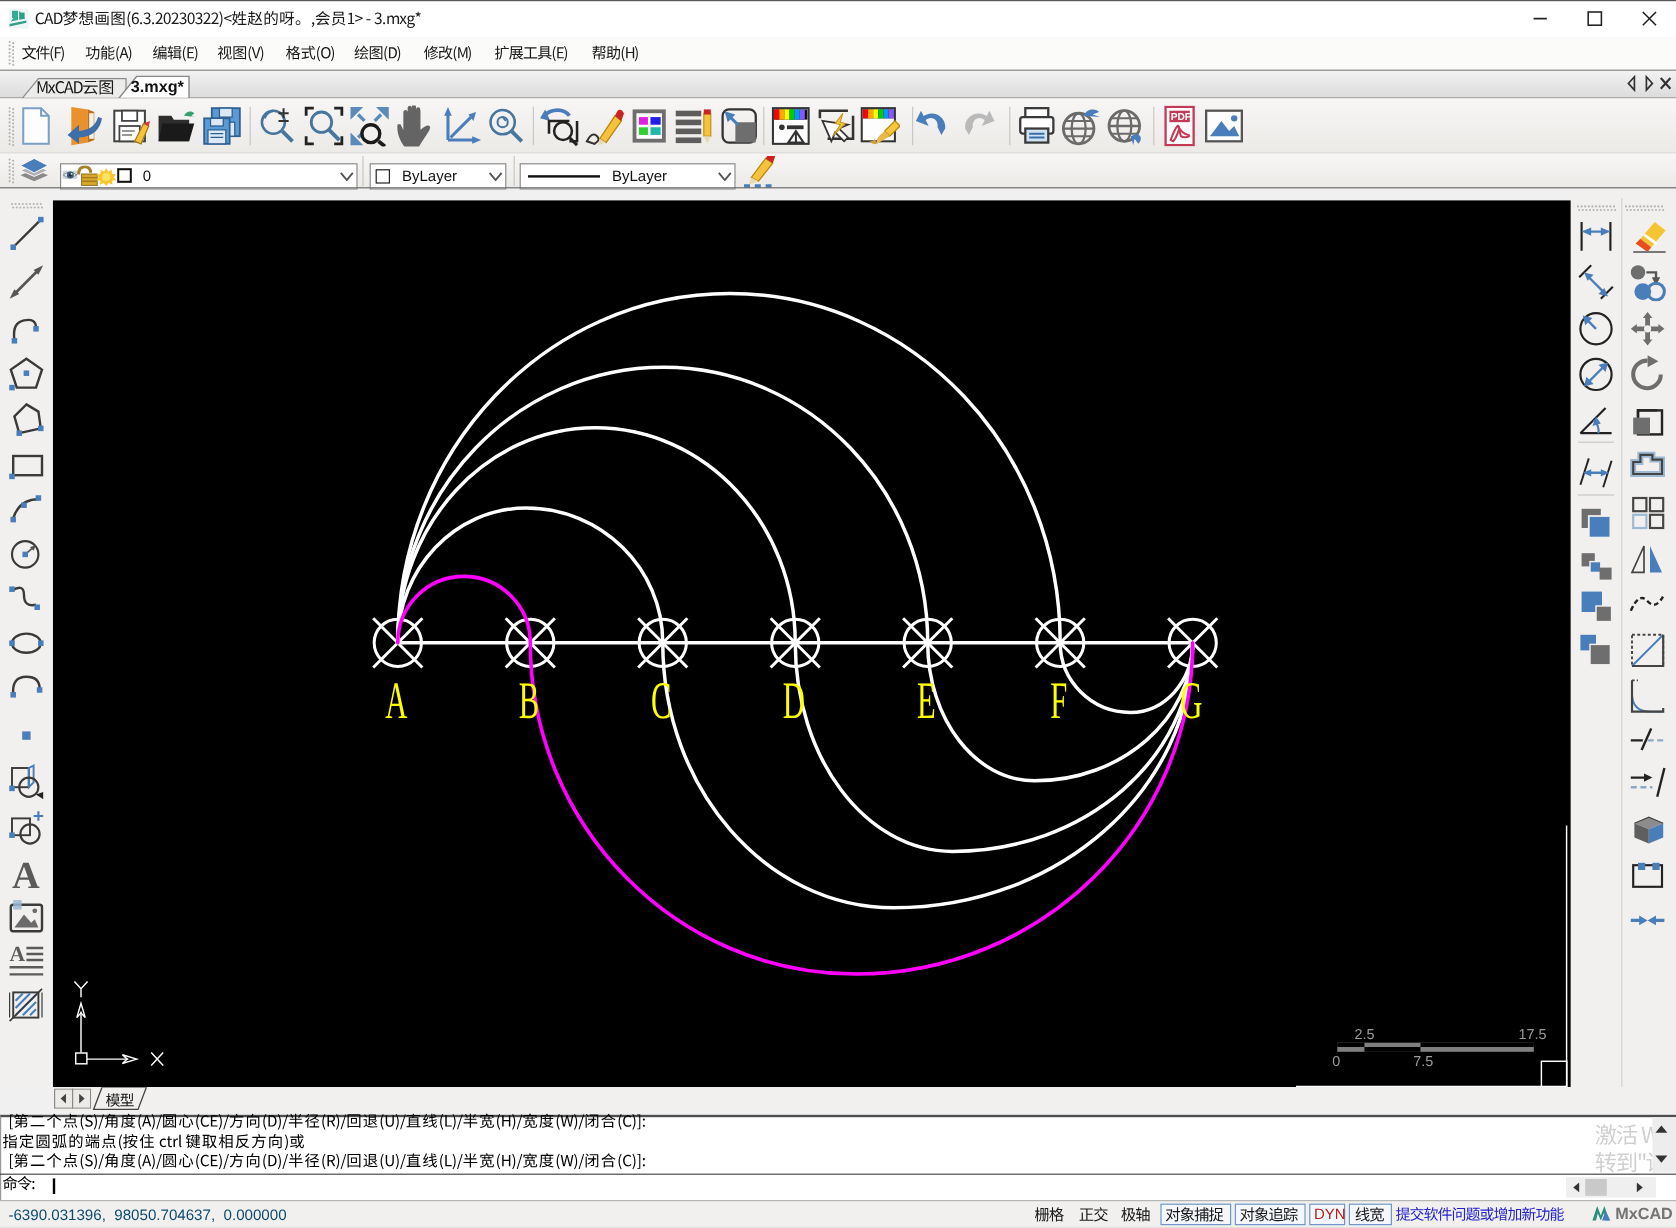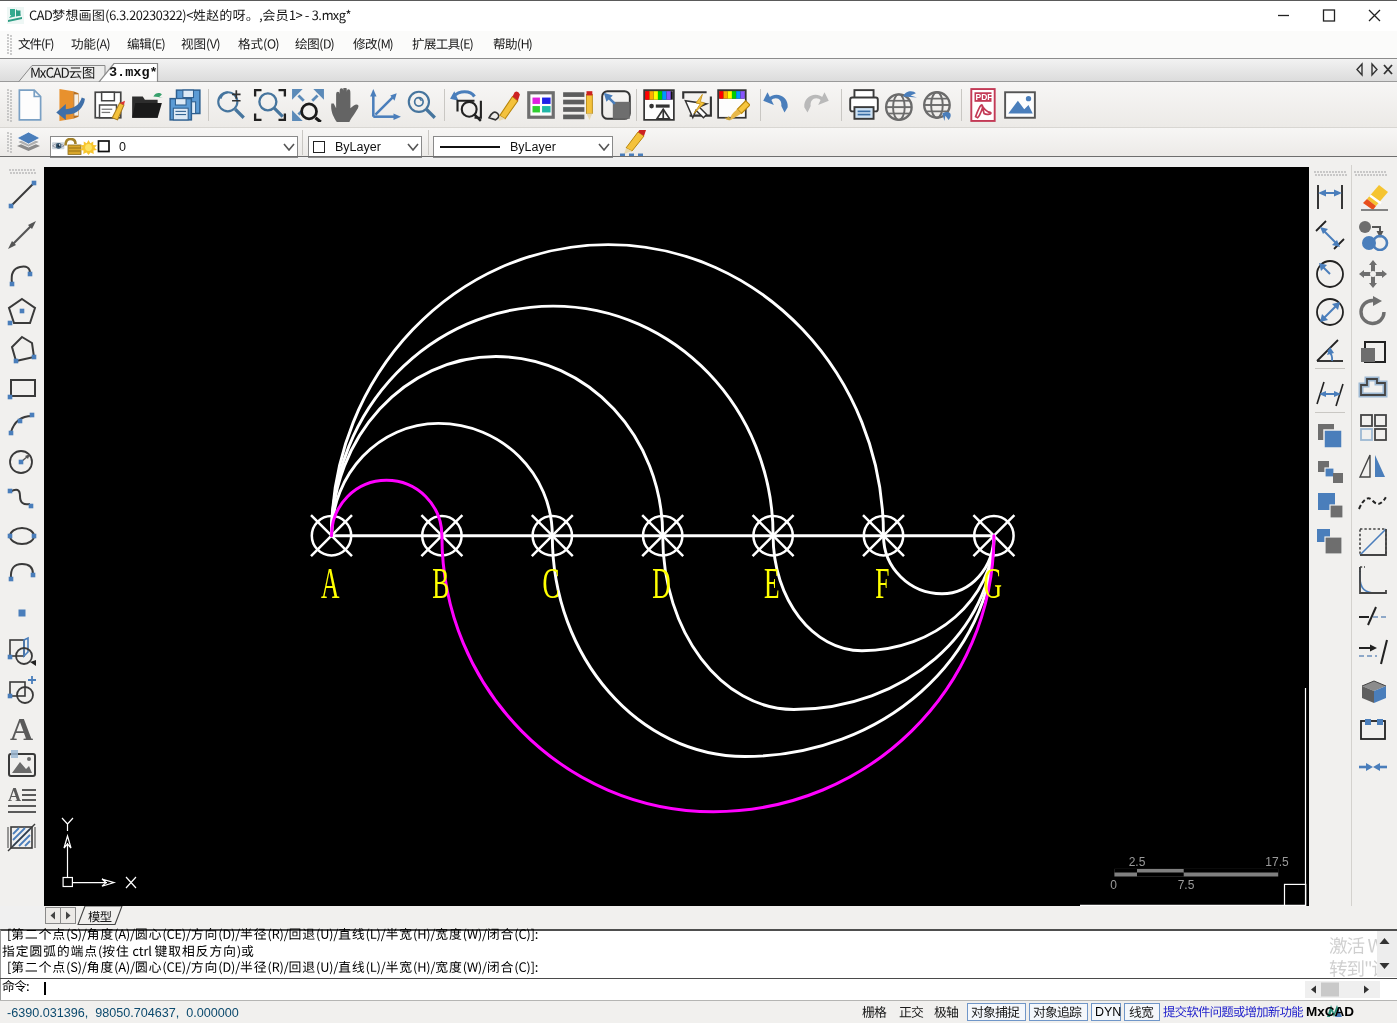--- a/index.html
+++ b/index.html
@@ -306,21 +306,21 @@
       <use href="#g43" x="1156"></use>
       <use href="#g41" x="1719"></use>
       <use href="#g44" x="2256"></use>
       <use href="#g4e91" x="2863"></use>
       <use href="#g56fe" x="3839"></use>
     </g>
   </svg>
 <svg class="abs" style="left:95px;top:63px" width="66" height="19" viewBox="0 0 66 19">
     <path d="M19 0.5 L62.5 0.5 L62.5 19 L4 19 Z" fill="#ffffff" stroke="#8a8a8a" stroke-width="1.2"></path>
   </svg>
-<div class="abs" style="left:109px;top:65px;font-size:13.5px;font-weight:bold;color:#111;font-family:Liberation Mono, monospace">3.mxg*</div>
+<div class="abs" style="left:109px;top:65px;font-size:13.5px;font-weight:bold;color:#111;font-family:Liberation Sans, sans-serif">3.mxg*</div>
 <svg class="abs" style="left:1350px;top:60px" width="46" height="20" viewBox="0 0 46 20">
     <g stroke="#333" stroke-width="1.4" fill="none">
       <path d="M12 4 L7 9.5 L12 15 Z"></path>
       <path d="M22 4 L27 9.5 L22 15 Z"></path>
       <path d="M34 5 L42 14 M42 5 L34 14" stroke-width="1.8"></path>
     </g>
   </svg>
 <div class="abs" style="left:0;top:82px;width:1397px;height:46px;background:linear-gradient(#f7f6f5,#eceae7);border-bottom:1px solid #d8d6d2"></div>
 <svg class="abs" style="left:6px;top:88px" width="6" height="34" viewBox="0 0 6 34">
     <circle cx="2" cy="2" r="0.9" fill="#b5b5b5"></circle>
@@ -1236,21 +1236,21 @@
 <div class="abs" style="left:1029px;top:1002.5px;width:59px;height:18px;background:#f4f7fb;border:1px solid #7096c8"></div>
 <svg style="position:absolute;left:1033.0px;top:1001.7px;overflow:visible" width="50" height="19" viewBox="0 0 50 19">
     <g fill="#1b1b1b" transform="translate(0,14.85) scale(0.01280,-0.01280)">
       <use href="#g5bf9" x="0"></use>
       <use href="#g8c61" x="940"></use>
       <use href="#g8ffd" x="1880"></use>
       <use href="#g8e2a" x="2820"></use>
     </g>
   </svg>
 <div class="abs" style="left:1091px;top:1002.5px;width:30px;height:18px;background:#f4f7fb;border:1px solid #7096c8"></div>
-<div class="abs" style="left:1095px;top:1005px;font-size:12.5px;color:#000000">DYN</div>
+<div class="abs" style="left:1095px;top:1005px;font-size:12.5px;color:#b91c1c">DYN</div>
 <div class="abs" style="left:1124px;top:1002.5px;width:36px;height:18px;background:#f4f7fb;border:1px solid #7096c8"></div>
 <svg style="position:absolute;left:1129.0px;top:1001.7px;overflow:visible" width="26" height="19" viewBox="0 0 26 19">
     <g fill="#1b1b1b" transform="translate(0,14.85) scale(0.01280,-0.01280)">
       <use href="#g7ebf" x="0"></use>
       <use href="#g5bbd" x="940"></use>
     </g>
   </svg>
 <svg style="position:absolute;left:1163.0px;top:1002.1px;overflow:visible" width="141" height="19" viewBox="0 0 141 19">
     <g fill="#2222cc" transform="translate(0,14.38) scale(0.01240,-0.01240)">
       <use href="#g63d0" x="0"></use>
@@ -1264,12 +1264,12 @@
       <use href="#g52a0" x="7520"></use>
       <use href="#g65b0" x="8460"></use>
       <use href="#g529f" x="9400"></use>
       <use href="#g80fd" x="10340"></use>
     </g>
   </svg>
 <svg class="abs" style="left:1326px;top:1003px" width="17" height="17" viewBox="0 0 17 17">
 <path d="M1 14 L5 2 L8 10 L11 2 L15 14 L12 14 L10.5 8 L8 14 L5.5 8 L4 14 Z" fill="#2a8f7a"></path>
 <path d="M9 14 L12 6 L16 14 Z" fill="#4a7ebb"></path>
 </svg>
-<div class="abs" style="left:1306px;top:1004px;font-size:13.5px;color:#000000;font-weight:bold">MxCAD</div>
+<div class="abs" style="left:1346px;top:1004px;font-size:13.5px;color:#737373;font-weight:bold">MxCAD</div>
 </body></html>

